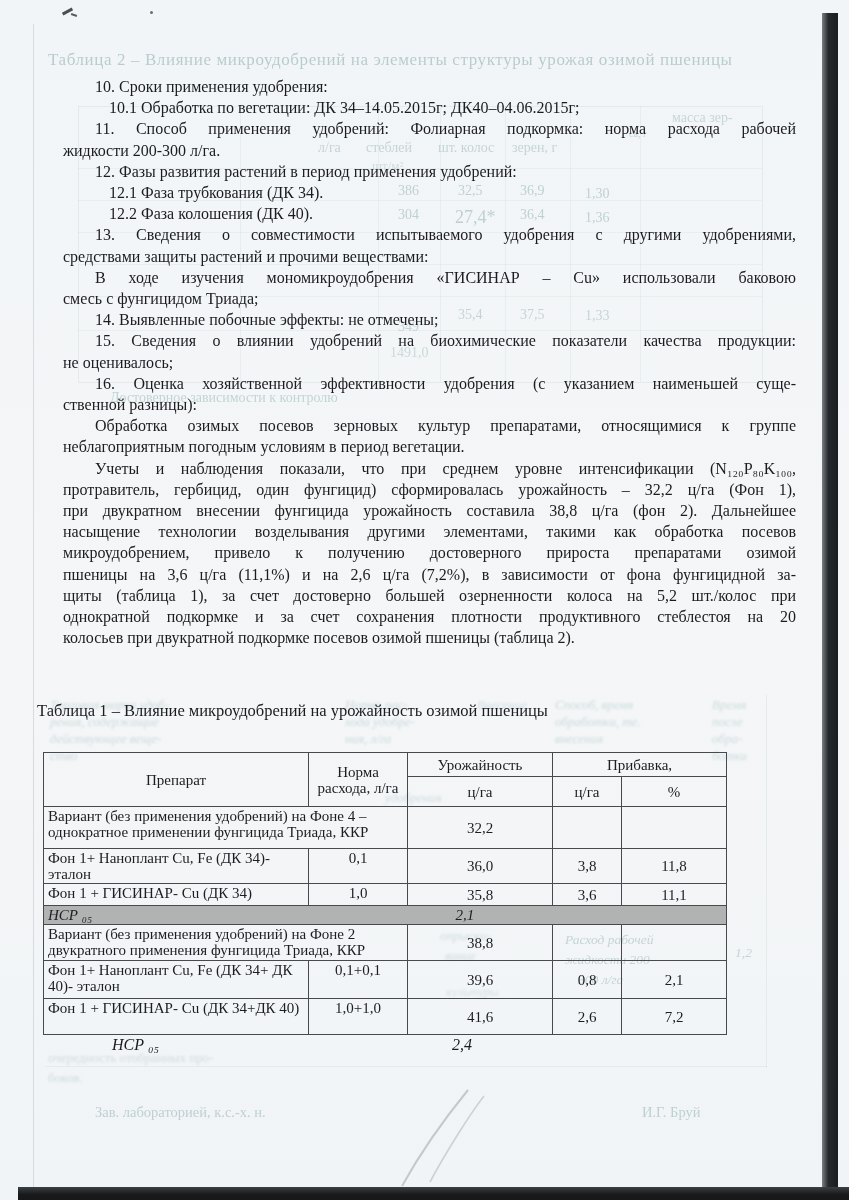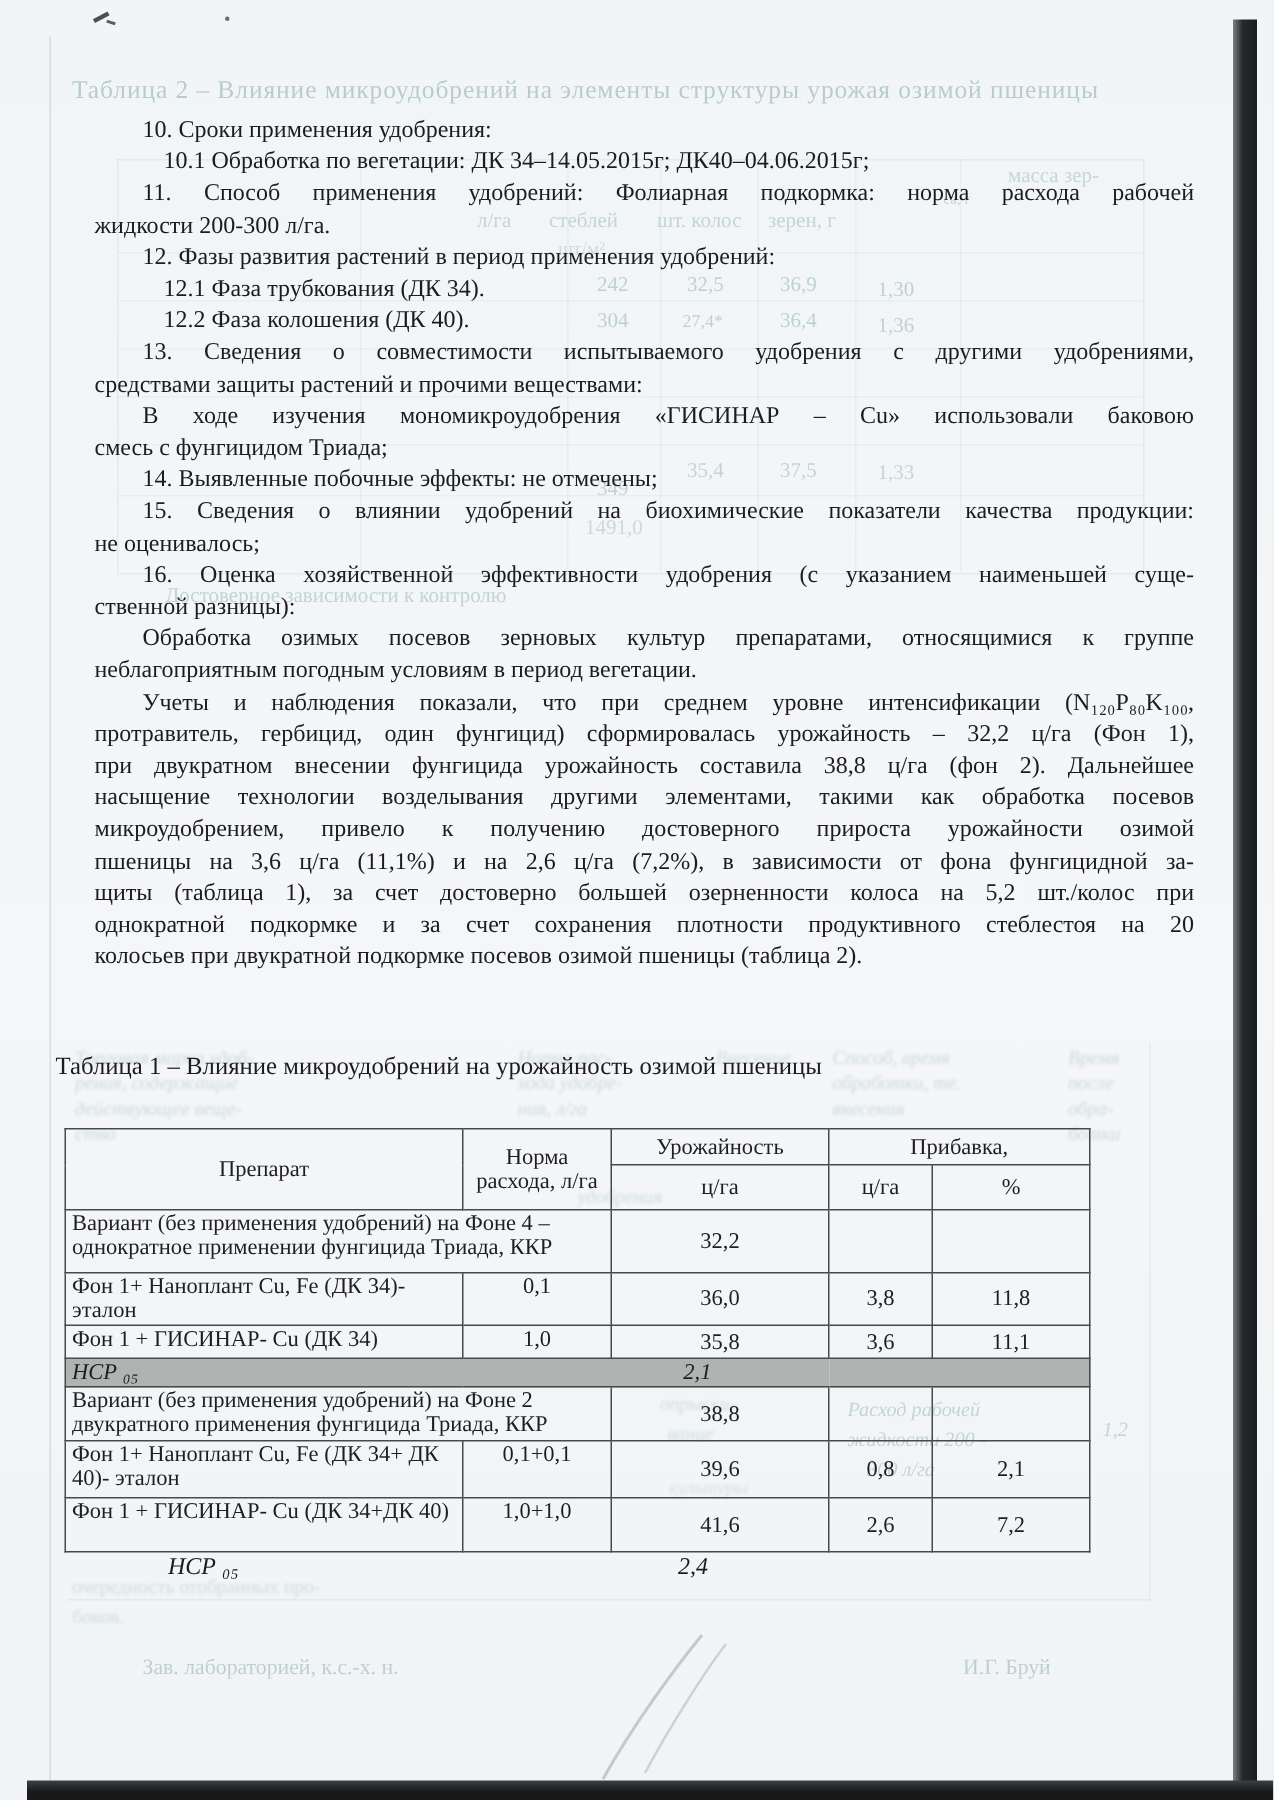--- a/index.html
+++ b/index.html
@@ -68,26 +68,26 @@
 
   <div id="bleed-frags">
       <div class="bleed" style="left: 48px; top: 50px; font-size: 17px; opacity: 0.5; letter-spacing: 0.6px;">Таблица 2 – Влияние микроудобрений  на элементы структуры урожая озимой пшеницы</div>
       <div class="bleed" style="left: 672px; top: 110px; font-size: 14px; opacity: 0.38;">масса зер-</div>
       <div class="bleed" style="left: 318px; top: 140px; font-size: 14px; opacity: 0.4;">л/га</div>
       <div class="bleed" style="left: 366px; top: 140px; font-size: 14px; opacity: 0.4;">стеблей</div>
       <div class="bleed" style="left: 372px; top: 158px; font-size: 13px; opacity: 0.3;">шт/м²</div>
       <div class="bleed" style="left: 438px; top: 140px; font-size: 14px; opacity: 0.4;">шт. колос</div>
       <div class="bleed" style="left: 512px; top: 140px; font-size: 14px; opacity: 0.4;">зерен, г</div>
       <div class="bleed" style="left: 585px; top: 128px; font-size: 10px; opacity: 0.4; margin-left: 44px;">са, г</div>
-      <div class="bleed" style="left: 398px; top: 183px; font-size: 14px; opacity: 0.45;">242</div>
+      <div class="bleed" style="left: 398px; top: 183px; font-size: 14px; opacity: 0.45;">386</div>
       <div class="bleed" style="left: 458px; top: 183px; font-size: 14px; opacity: 0.45;">32,5</div>
       <div class="bleed" style="left: 520px; top: 183px; font-size: 14px; opacity: 0.45;">36,9</div>
       <div class="bleed" style="left: 585px; top: 186px; font-size: 14px; opacity: 0.45;">1,30</div>
       <div class="bleed" style="left: 398px; top: 207px; font-size: 14px; opacity: 0.45;">304</div>
-      <div class="bleed" style="left: 455px; top: 207px; font-size: 12px; opacity: 0.45;">27,4*</div>
+      <div class="bleed" style="left: 455px; top: 207px; font-size: 18px; opacity: 0.45;">27,4*</div>
       <div class="bleed" style="left: 520px; top: 207px; font-size: 14px; opacity: 0.45;">36,4</div>
       <div class="bleed" style="left: 585px; top: 210px; font-size: 14px; opacity: 0.45;">1,36</div>
       <div class="bleed" style="left: 398px; top: 319px; font-size: 14px; opacity: 0.4;">349</div>
       <div class="bleed" style="left: 458px; top: 307px; font-size: 14px; opacity: 0.4;">35,4</div>
       <div class="bleed" style="left: 520px; top: 307px; font-size: 14px; opacity: 0.4;">37,5</div>
       <div class="bleed" style="left: 585px; top: 308px; font-size: 14px; opacity: 0.4;">1,33</div>
       <div class="bleed" style="left: 390px; top: 345px; font-size: 14px; opacity: 0.35;">1491,0</div>
       <div class="bleed" style="left: 110px; top: 390px; font-size: 14px; opacity: 0.42;">Достоверное зависимости к контролю</div>
       <div class="bleed" style="left: 50px; top: 697px; font-size: 13px; opacity: 0.33; filter: blur(1px); font-style: italic;">Торговая марка удоб-</div>
       <div class="bleed" style="left: 50px; top: 714px; font-size: 13px; opacity: 0.33; filter: blur(1px); font-style: italic;">рения, содержащие</div>
@@ -134,21 +134,21 @@
       <div class="line j i1">15. Сведения о влиянии удобрений на биохимические показатели качества продукции:</div>
       <div class="line">не оценивалось;</div>
       <div class="line j i1">16. Оценка хозяйственной эффективности удобрения (с указанием наименьшей суще-</div>
       <div class="line">ственной разницы):</div>
       <div class="line j i1">Обработка озимых посевов зерновых культур препаратами, относящимися к группе</div>
       <div class="line">неблагоприятным погодным условиям в период вегетации.</div>
       <div class="line j i1">Учеты и наблюдения показали, что при среднем уровне интенсификации (N₁₂₀P₈₀K₁₀₀,</div>
       <div class="line j">протравитель, гербицид, один фунгицид) сформировалась урожайность – 32,2 ц/га (Фон 1),</div>
       <div class="line j">при двукратном внесении фунгицида урожайность составила 38,8 ц/га (фон 2). Дальнейшее</div>
       <div class="line j">насыщение технологии возделывания другими элементами, такими как обработка посевов</div>
-      <div class="line j">микроудобрением, привело к получению достоверного прироста урожайности озимой</div>
+      <div class="line j">микроудобрением, привело к получению достоверного прироста препаратами озимой</div>
       <div class="line j">пшеницы на 3,6 ц/га (11,1%) и на 2,6 ц/га (7,2%), в зависимости от фона фунгицидной за-</div>
       <div class="line j">щиты (таблица 1), за счет достоверно большей озерненности колоса  на 5,2 шт./колос при</div>
       <div class="line j">однократной подкормке и за счет сохранения плотности продуктивного стеблестоя на 20</div>
       <div class="line">колосьев при двукратной подкормке посевов озимой пшеницы (таблица 2).</div>
     </div>
 
   <div class="caption">Таблица 1 – Влияние микроудобрений  на урожайность озимой пшеницы</div>
 
   <table class="t1">
     <colgroup>

